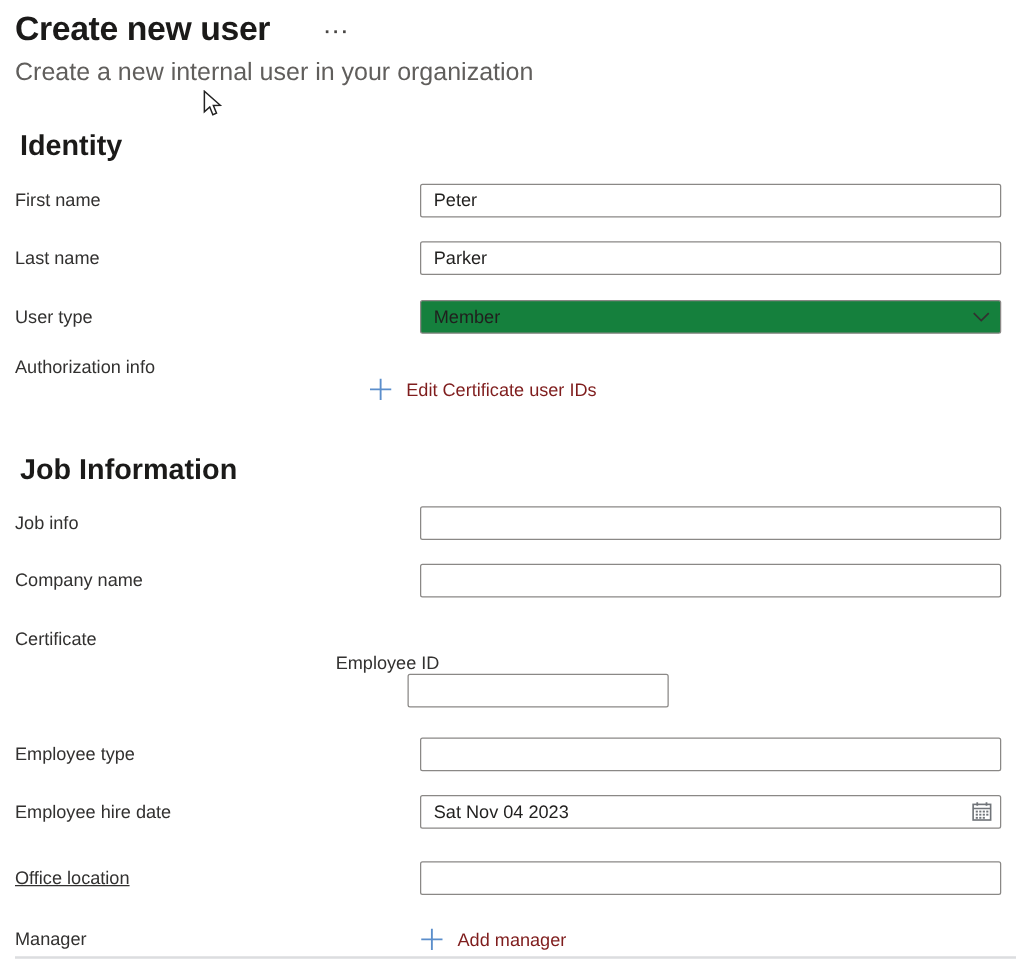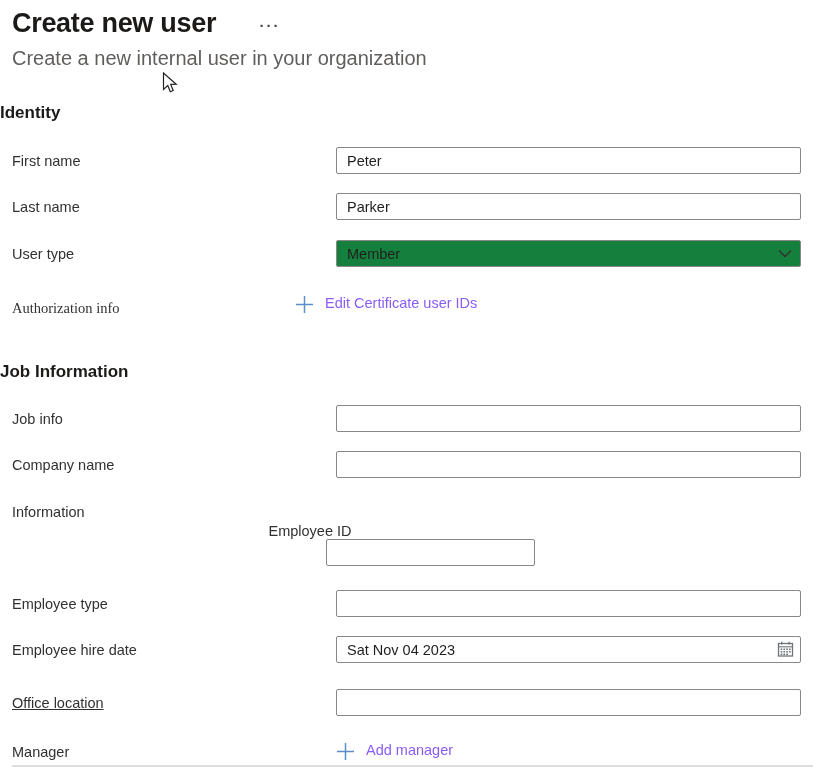--- a/index.html
+++ b/index.html
@@ -21,22 +21,22 @@
     color:#484644;font-size:15px;font-weight:700;letter-spacing:2px;
     display:flex;align-items:center;justify-content:center;
     background:none;border:none;cursor:pointer;padding:0;
     font-family:inherit;
   }
   .subtitle{
     left:12px;top:47px;
     font-size:20px;color:#605e5c;white-space:nowrap;
   }
   .section-heading{
-    left:0;
-    font-size:17px;font-weight:700;color:#1b1a19;white-space:nowrap;
+    left:16px;
+    font-size:23px;font-weight:700;color:#1b1a19;white-space:nowrap;
   }
   .form-row{
     left:12px;right:12px;height:27px;
     display:flex;align-items:center;
   }
   .form-label{
     width:276px;flex:none;
     font-size:14.5px;color:#323130;white-space:nowrap;
   }
   .form-control{flex:1;position:relative;height:27px;padding-left:48px;}
@@ -53,23 +53,23 @@
     border:1px solid #8a8886;border-radius:2px;
     padding:0 8px 0 10px;
     display:flex;align-items:center;justify-content:space-between;
     font-size:14.5px;color:#201f1e;background:#15803d;cursor:pointer;
   }
   .chevron-icon,.calendar-icon{display:flex;align-items:center;justify-content:center;}
   .calendar-icon{
     position:absolute;right:6px;top:4px;width:19px;height:19px;cursor:pointer;
   }
   .action-link{
-    display:inline-flex;align-items:flex-start;gap:11px;
+    display:inline-flex;align-items:flex-end;gap:11px;
     background:none;border:none;padding:0;cursor:pointer;
-    font-family:inherit;font-size:14.5px;color:#8b5cf6;white-space:nowrap;
+    font-family:inherit;font-size:14.5px;color:#7f1d1d;white-space:nowrap;
   }
   .plus-icon{
     width:19px;height:19px;display:flex;align-items:center;justify-content:center;
     color:#5b8ecb;
   }
   .label-top{
     left:12px;width:276px;
     font-size:14.5px;color:#323130;white-space:nowrap;
   }
   .bottom-divider{
@@ -107,21 +107,21 @@
       <span>Member</span>
       <span class="chevron-icon">
         <svg width="14" height="9" viewBox="0 0 14 9">
             <path d="M1 1.5 L7 7.5 L13 1.5" fill="none" stroke="#323130" stroke-width="1.4"></path>
           </svg>
       </span>
     </div>
   </div>
 </div>
 
-<div class="abs label-top" style="top:300px;font-family:Liberation Serif, serif;">Authorization info</div>
+<div class="abs label-top" style="top:286px;">Authorization info</div>
 <button class="abs action-link" style="left:295px;top:295px;height:26px;">
   <span class="plus-icon">
     <svg width="19" height="19" viewBox="0 0 19 19">
         <path d="M9.5 1 V18 M1 9.5 H18" stroke="#5b8ecb" stroke-width="1.5" fill="none"></path>
       </svg>
   </span>
   <span>Edit Certificate user IDs</span>
 </button>
 
 <div class="abs section-heading" style="top:362px;">Job Information</div>
@@ -134,21 +134,21 @@
 </div>
 
 <div class="abs form-row" style="top:451px;">
   <div class="form-label">Company name</div>
   <div class="form-control">
     <input class="text-input" type="text" value="" style="">
   </div>
 </div>
 
 <div class="abs form-row" style="top:498px;">
-  <div class="form-label">Information</div>
+  <div class="form-label">Certificate</div>
 </div>
 
 <div class="abs form-row" style="top:523px;flex-direction:column;">
   <div class="form-label">Employee ID</div>
   <div class="form-control">
     <input class="text-input" type="text" value="" style="">
   </div>
 </div>
 
 <div class="abs form-row" style="top:590px;">

